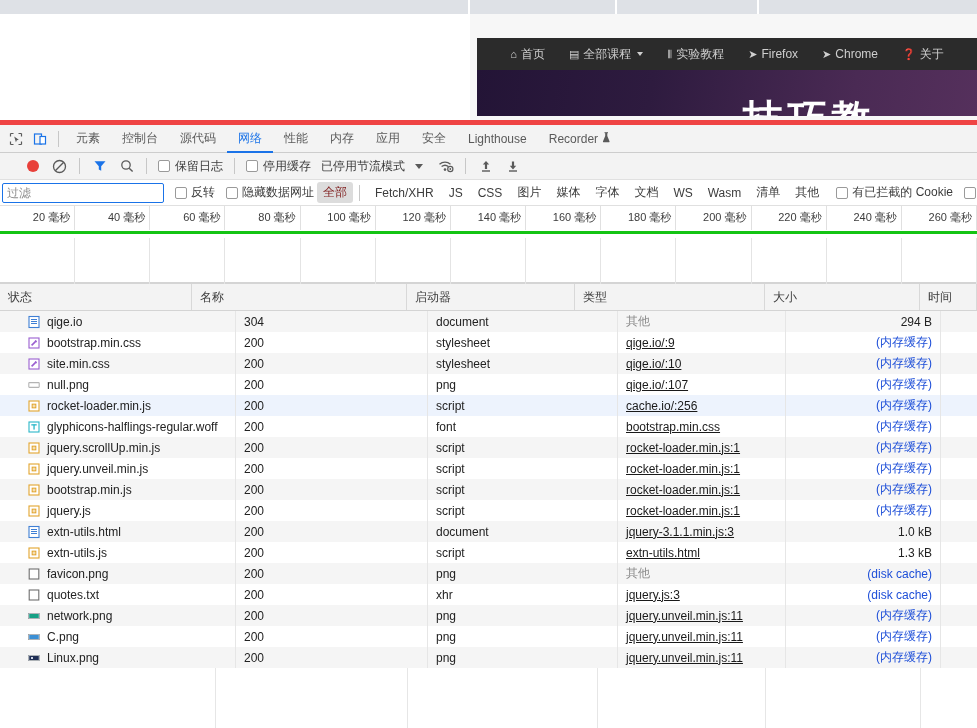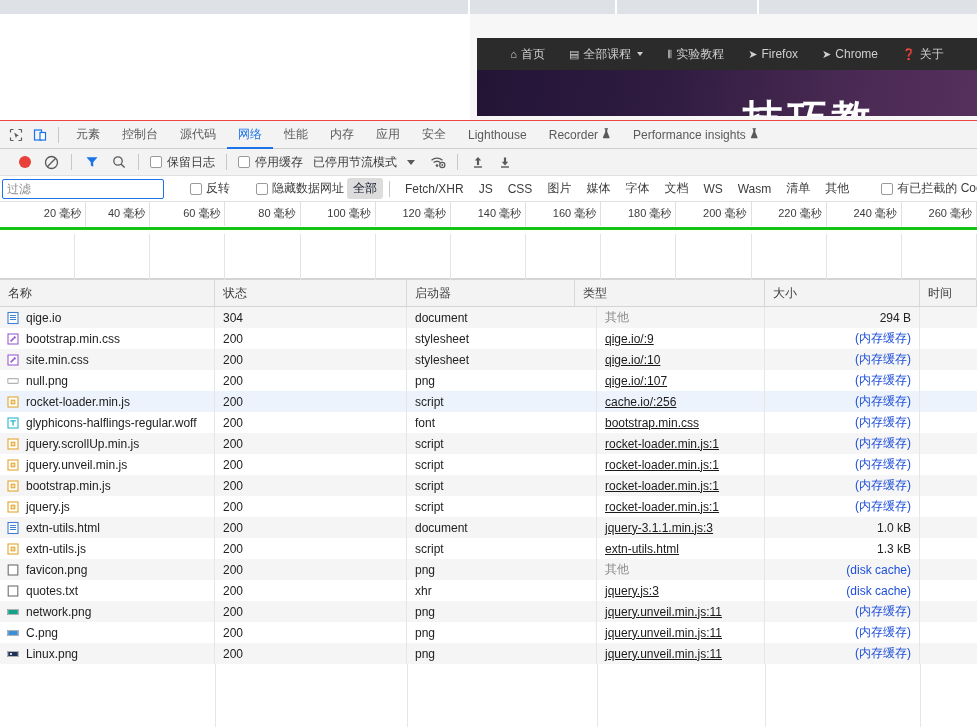--- a/index.html
+++ b/index.html
@@ -30,69 +30,69 @@
     background: linear-gradient(100deg, #231436 0%, #2e1b3f 35%, #4a2a54 75%, #55305c 100%);
     overflow: hidden;
   }
   .hero-text {
     position: absolute; left: 266px; top: 22px; color: #fff;
     font-size: 40px; font-weight: bold; letter-spacing: 4px; white-space: nowrap;
   }
   .page-white-strip { position: absolute; left: 470px; top: 116px; width: 507px; height: 4px; background: #fff; }
 
   
-  .devtools { position: absolute; left: 0; top: 120px; width: 977px; height: 608px; background: #fff; border-top: 1px solid #ef4444; }
+  .devtools { position: absolute; left: 0; top: 120px; width: 977px; height: 608px; background: #fff; border-top: 5px solid #ef4444; }
 
   
   .dt-tabbar { position: relative; height: 28px; background: #f3f3f3; border-bottom: 1px solid #cdcdcd; display: flex; align-items: center; padding-left: 4px; }
   .dock-btn { width: 24px; height: 22px; display: flex; align-items: center; justify-content: center; cursor: pointer; }
   .dt-divider { width: 1px; height: 16px; background: #c7c7c7; margin: 0 6px; }
   .dt-tab { height: 28px; padding: 0 11px; display: flex; align-items: center; gap: 4px; font-size: 12px; color: #5a5a5a; cursor: pointer; white-space: nowrap; }
   .dt-tab.active { color: #1a73e8; box-shadow: inset 0 -2px 0 #1a73e8; text-align: center; }
 
   
-  .dt-toolbar { height: 27px; background: #f3f3f3; border-bottom: 1px solid #e0e0e0; display: flex; align-items: center; padding-left: 12px; gap: 2px; }
+  .dt-toolbar { height: 27px; background: #f3f3f3; border-bottom: 1px solid #e0e0e0; display: flex; align-items: center; padding-left: 20px; gap: 2px; }
   .tb-btn { width: 25px; height: 22px; display: flex; align-items: center; justify-content: center; cursor: pointer; }
   .tb-sep { width: 1px; height: 16px; background: #c7c7c7; margin: 0 5px; }
   .tb-check { display: flex; align-items: center; gap: 5px; font-size: 12px; color: #3c3c3c; cursor: pointer; padding: 0 4px; white-space: nowrap; }
   .cbox { width: 12px; height: 12px; border: 1px solid #9a9a9a; border-radius: 2px; background: #fff; display: inline-block; }
   .tb-label { font-size: 12px; color: #3c3c3c; white-space: nowrap; padding-left: 4px; }
   .caret-dn { width: 0; height: 0; border-left: 4px solid transparent; border-right: 4px solid transparent; border-top: 5px solid #5a5a5a; margin: 0 8px; cursor: pointer; }
   .rec-dot { width: 12px; height: 12px; border-radius: 50%; background: #e8403a; }
 
   
   .dt-filterbar { height: 26px; background: #fff; border-bottom: 1px solid #e0e0e0; display: flex; align-items: center; padding-left: 2px; }
   .filter-input {
     width: 162px; height: 20px; border: 1px solid #1a73e8; border-radius: 2px;
     font-size: 12px; color: #222; padding: 0 4px; outline: none; background: #fff;
     font-family: "Liberation Sans", sans-serif;
   }
   .filter-input::placeholder { color: #8c8c8c; }
   .fb-sep { width: 1px; height: 16px; background: #c7c7c7; margin: 0 6px; }
-  .fb-check { display: flex; align-items: center; gap: 4px; font-size: 12px; color: #3c3c3c; cursor: pointer; margin-left: 26px; white-space: nowrap; }
+  .fb-check { display: flex; align-items: center; gap: 4px; font-size: 12px; color: #3c3c3c; cursor: pointer; margin-left: 11px; white-space: nowrap; }
   .ftype { font-size: 12px; color: #3c3c3c; padding: 2px 6px; border-radius: 3px; cursor: pointer; margin-left: 3px; white-space: nowrap; }
-  .ftype.selected { background: #dcdcdc; color: #0f172a; }
+  .ftype.selected { background: #dcdcdc; color: #7f1d1d; }
 
   
   .dt-timeline { position: relative; height: 32px; background: #fff; }
   .tl-tick { position: absolute; top: 0; height: 24px; border-right: 1px solid #e0e0e0; }
   .tl-tick span { position: absolute; right: 4px; top: 4px; font-size: 11px; color: #3c3c3c; white-space: nowrap; }
   .tl-greenline { position: absolute; left: 0; top: 25px; width: 977px; height: 3px; background: #14c414; }
   .tl-greenstub { position: absolute; left: 0; top: 25px; width: 12px; height: 3px; background: #bdbdbd; }
 
   
   .dt-overview { position: relative; height: 46px; background: #fff; border-bottom: 2px solid #d4d4d4; }
   .ov-lane { position: absolute; top: 0; height: 46px; border-right: 1px solid #e4e4e4; }
 
   
   .dt-table { position: relative; height: 100%; background: #fff; }
   .thead { display: flex; height: 27px; background: #f3f3f3; border-bottom: 1px solid #d4d4d4; }
   .th { font-size: 12px; color: #3c3c3c; display: flex; align-items: center; padding-left: 8px; border-right: 1px solid #d8d8d8; cursor: pointer; overflow: hidden; white-space: nowrap; }
   .tbody { position: relative; }
-  .trow { display: flex; height: 21px; align-items: center; }
+  .trow { display: flex; height: 21px; align-items: center; padding-left: 21px; }
   .trow.odd { background: #f5f5f5; }
   .trow.even { background: #fff; }
   .trow.sel { background: #edf3fd; }
   .td { font-size: 12px; color: #222; display: flex; align-items: center; padding-left: 8px; border-right: 1px solid #e6e6e6; height: 21px; overflow: hidden; white-space: nowrap; }
   .td.name { gap: 6px; padding-left: 6px; }
   .td.size { justify-content: flex-end; padding-right: 8px; }
   .td.cached { color: #1d4ed8; }
   .initlink { color: #1a1a1a; text-decoration: underline; cursor: pointer; }
   .initplain { color: #8a8a8a; }
 
@@ -185,27 +185,20 @@
             <span>应用</span>
           </div>
           <div class="dt-tab">
             <span>安全</span>
           </div>
           <div class="dt-tab">
             <span>Lighthouse</span>
           </div>
           <div class="dt-tab">
             <span>Recorder</span>
-            <span><svg width="9" height="11" viewBox="0 0 9 11">
-                <path d="M3.2 1v3.1L1 9.2c-.2.5.1 1 .7 1h5.1c.6 0 .9-.5.7-1L5.3 4.1V1z" fill="#5a5a5a"></path>
-                <rect x="2.5" y="0.2" width="3.5" height="1" fill="#5a5a5a"></rect>
-              </svg></span>
-          </div>
-          <div class="dt-tab">
-            <span>Performance insights</span>
             <span><svg width="9" height="11" viewBox="0 0 9 11">
                 <path d="M3.2 1v3.1L1 9.2c-.2.5.1 1 .7 1h5.1c.6 0 .9-.5.7-1L5.3 4.1V1z" fill="#5a5a5a"></path>
                 <rect x="2.5" y="0.2" width="3.5" height="1" fill="#5a5a5a"></rect>
               </svg></span>
           </div>
         </div>
   </div>
 
   <div class="dt-toolbar">
     <div class="tb-btn">
@@ -331,21 +324,21 @@
         </div>
         <div class="tl-tick" style="left: 225.462px; width: 75.1538px;">
           <span>80 毫秒</span>
         </div>
         <div class="tl-tick" style="left: 150.308px; width: 75.1538px;">
           <span>60 毫秒</span>
         </div>
         <div class="tl-tick" style="left: 75.1538px; width: 75.1538px;">
           <span>40 毫秒</span>
         </div>
-        <div class="tl-tick" style="left: 11px; width: 75.1538px; padding-left: 24px;">
+        <div class="tl-tick" style="left: 0px; width: 75.1538px; padding-left: 24px;">
           <span>20 毫秒</span>
         </div>
     <div class="tl-greenstub"></div>
     <div class="tl-greenline" id="greenline" style="background: rgb(20, 196, 20);"></div>
   </div>
 
   <div class="dt-overview" id="overview">
         <div class="ov-lane" style="left: 0px; width: 75.1538px;"></div>
         <div class="ov-lane" style="left: 75.1538px; width: 75.1538px;"></div>
         <div class="ov-lane" style="left: 150.308px; width: 75.1538px;"></div>
@@ -356,25 +349,25 @@
         <div class="ov-lane" style="left: 526.077px; width: 75.1538px;"></div>
         <div class="ov-lane" style="left: 601.231px; width: 75.1538px;"></div>
         <div class="ov-lane" style="left: 676.385px; width: 75.1538px;"></div>
         <div class="ov-lane" style="left: 751.538px; width: 75.1538px;"></div>
         <div class="ov-lane" style="left: 826.692px; width: 75.1538px;"></div>
         <div class="ov-lane" style="left: 901.846px; width: 75.1538px;"></div>
       </div>
 
   <div class="dt-table">
     <div class="thead" id="thead">
+          <div class="th" style="width: 192px; flex: 0 0 192px;">
+            <span>状态</span>
+          </div>
           <div class="th" style="width: 215px; flex: 0 0 215px;">
             <span>名称</span>
-          </div>
-          <div class="th" style="width: 192px; flex: 0 0 192px;">
-            <span>状态</span>
           </div>
           <div class="th" style="width: 168px; flex: 0 0 168px;">
             <span>启动器</span>
           </div>
           <div class="th" style="width: 190px; flex: 0 0 190px;">
             <span>类型</span>
           </div>
           <div class="th" style="width: 155px; flex: 0 0 155px;">
             <span>大小</span>
           </div>

